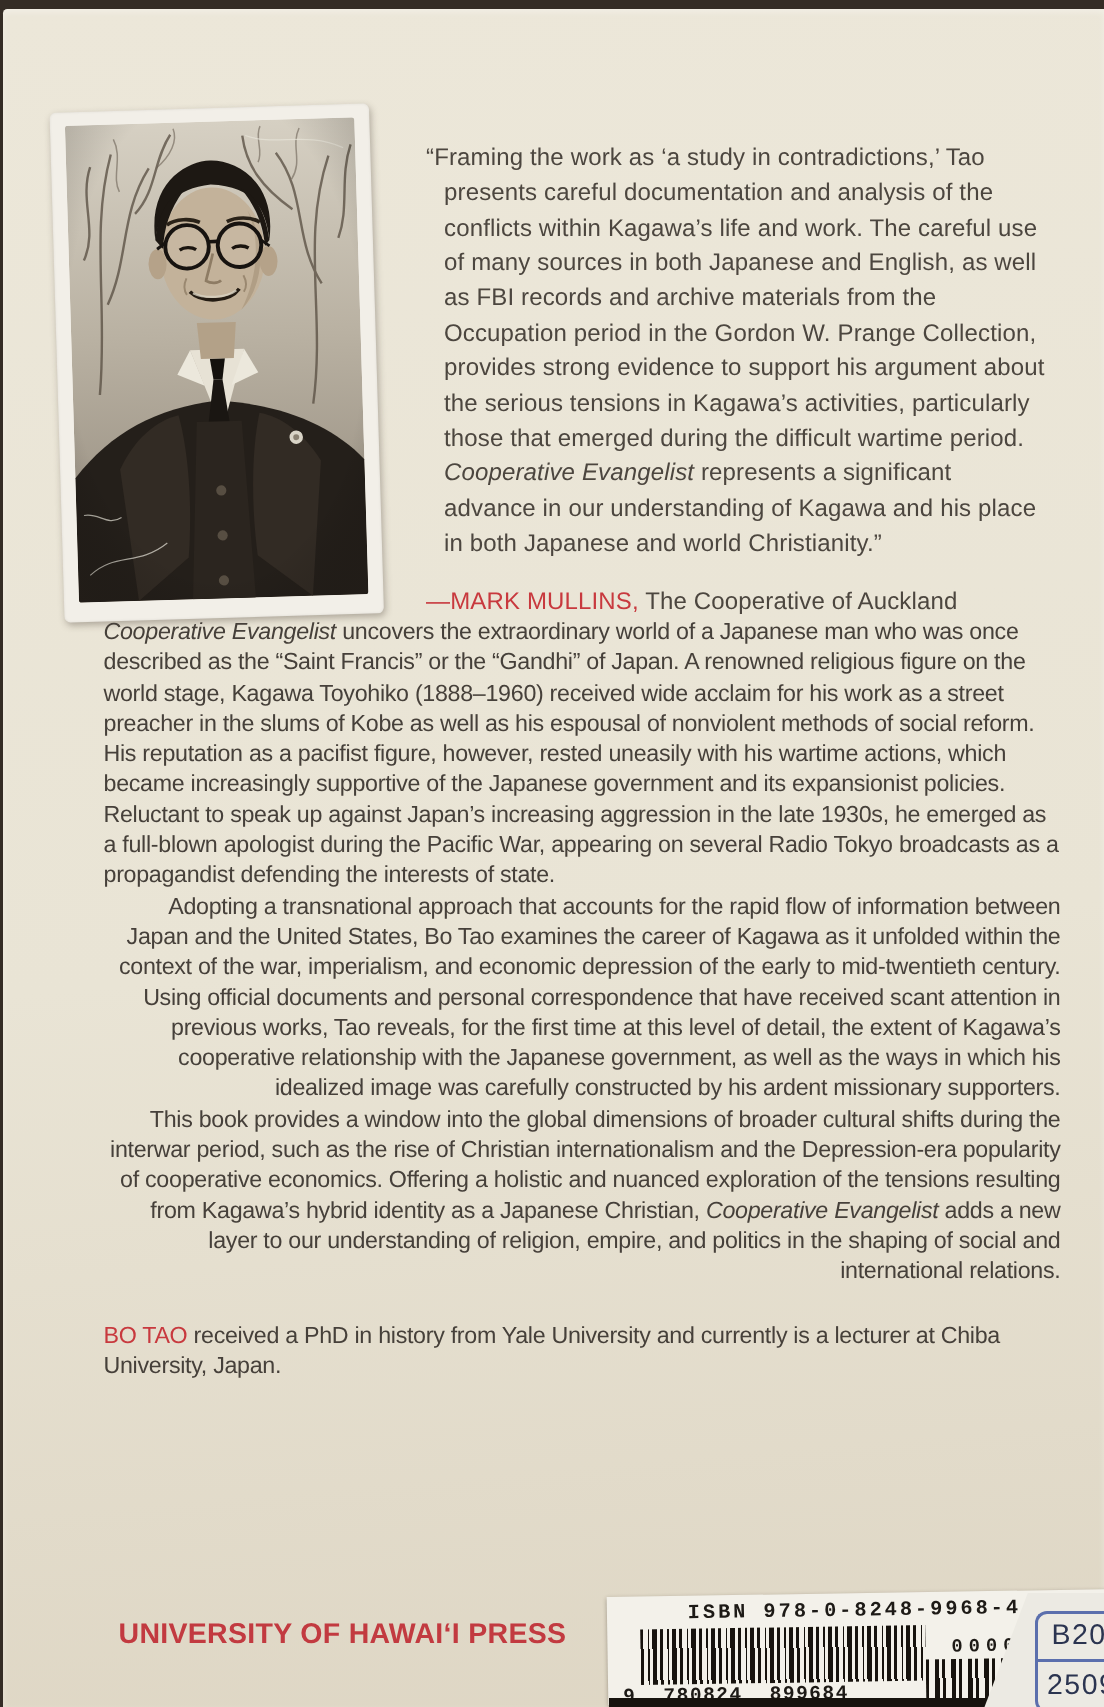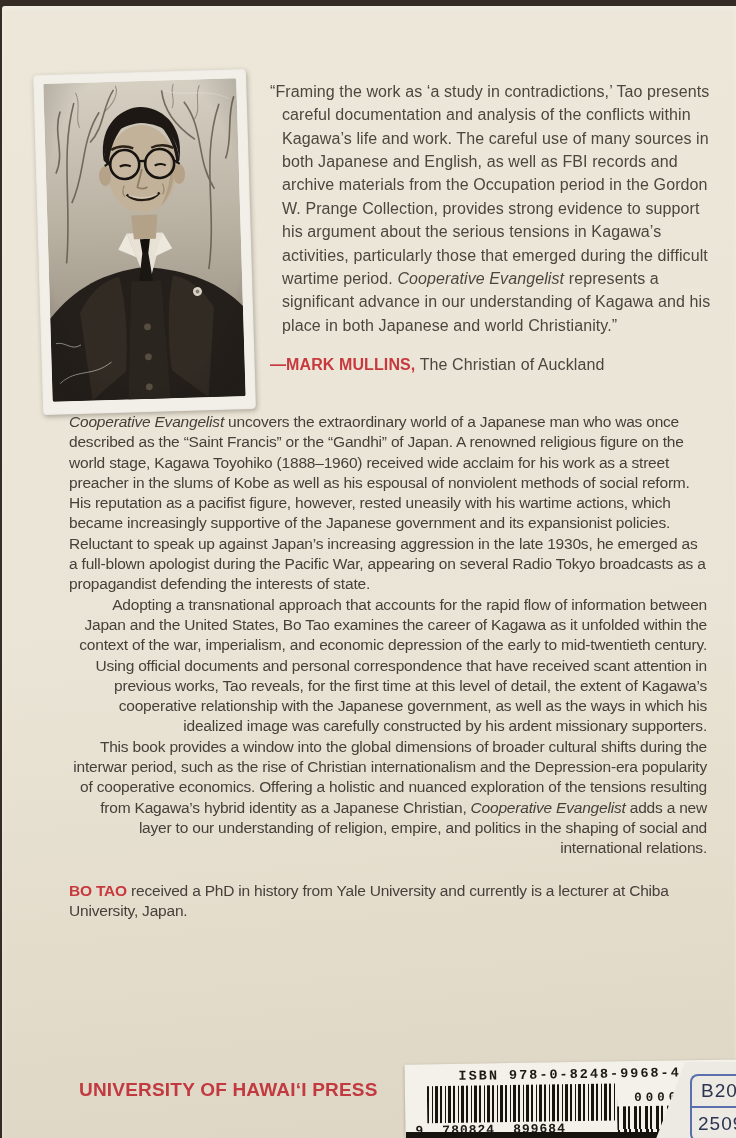--- a/index.html
+++ b/index.html
@@ -28,24 +28,24 @@
     border-radius:4px;
     box-shadow:1px 2px 5px rgba(60,50,40,0.35), inset 0 0 2px rgba(0,0,0,0.08);
   }
   .photo-frame svg{display:block;width:100%;height:100%;border-radius:2px;}
   
   .quote{
     position:absolute;left:268px;top:74px;width:442px;
     font-size:16px;line-height:1.46;color:#4c463f;
     letter-spacing:0.1px;
   }
-  .quote p{margin:0;padding-left:12px;text-indent:-12px;}
+  .quote p{margin:14px;padding-left:12px;text-indent:-12px;}
   .attribution{margin-top:16px !important;padding-left:0 !important;text-indent:0 !important;}
   .it{font-style:italic;}
-  .bold-red{color:#c8393e;font-weight:bold;font-style:normal;}
+  .bold-red{color:#c8393e;font-weight:normal;font-style:normal;}
   
   .content{
     position:absolute;left:67px;top:406px;width:638px;
     font-size:15.5px;line-height:1.31;color:#46403a;
     letter-spacing:-0.2px;
   }
   .content p{margin:0;}
   .content p.indent{text-indent:26px;text-align:right;}
   .bio{margin-top:22px !important;}
   
@@ -203,21 +203,21 @@
           <path d="M8,300 C25,285 40,295 60,280"></path>
           <path d="M5,260 C15,258 20,268 30,262"></path>
           <path d="M120,10 C140,18 160,8 185,20"></path>
         </g>
         <rect x="0" y="0" width="193" height="318" fill="url(#vig)"></rect>
       </svg>
     </div>
 
     <div class="quote">
       <p><span>“Framing the work as ‘a study in contradictions,’ Tao presents careful documentation and analysis of the conflicts within Kagawa’s life and work. The careful use of many sources in both Japanese and English, as well as FBI records and archive materials from the Occupation period in the Gordon W. Prange Collection, provides strong evidence to support his argument about the serious tensions in Kagawa’s activities, particularly those that emerged during the difficult wartime period. </span><span class="it">Cooperative Evangelist</span><span> represents a significant advance in our understanding of Kagawa and his place in both Japanese and world Christianity.”</span></p>
-      <p class="attribution"><span class="bold-red">—MARK MULLINS,</span><span> The Christian of Auckland</span></p>
+      <p class="attribution"><span class="bold-red">—MARK MULLINS,</span><span> The Cooperative of Auckland</span></p>
     </div>
 
     <div class="content">
       <p><span class="it">Cooperative Evangelist</span><span> uncovers the extraordinary world of a Japanese man who was once described as the “Saint Francis” or the “Gandhi” of Japan. A renowned religious figure on the world stage, Kagawa Toyohiko (1888–1960) received wide acclaim for his work as a street preacher in the slums of Kobe as well as his espousal of nonviolent methods of social reform. His reputation as a pacifist figure, however, rested uneasily with his wartime actions, which became increasingly supportive of the Japanese government and its expansionist policies. Reluctant to speak up against Japan’s increasing aggression in the late 1930s, he emerged as a full-blown apologist during the Pacific War, appearing on several Radio Tokyo broadcasts as a propagandist defending the interests of state.</span></p>
       <p class="indent"><span>Adopting a transnational approach that accounts for the rapid flow of information between Japan and the United States, Bo Tao examines the career of Kagawa as it unfolded within the context of the war, imperialism, and economic depression of the early to mid-twentieth century. Using official documents and personal correspondence that have received scant attention in previous works, Tao reveals, for the first time at this level of detail, the extent of Kagawa’s cooperative relationship with the Japanese government, as well as the ways in which his idealized image was carefully constructed by his ardent missionary supporters.</span></p>
       <p class="indent"><span>This book provides a window into the global dimensions of broader cultural shifts during the interwar period, such as the rise of Christian internationalism and the Depression-era popularity of cooperative economics. Offering a holistic and nuanced exploration of the tensions resulting from Kagawa’s hybrid identity as a Japanese Christian, </span><span class="it">Cooperative Evangelist</span><span> adds a new layer to our understanding of religion, empire, and politics in the shaping of social and international relations.</span></p>
       <p class="bio"><span class="bold-red">BO TAO</span><span> received a PhD in history from Yale University and currently is a lecturer at Chiba University, Japan.</span></p>
     </div>
 
     <div class="publisher">

